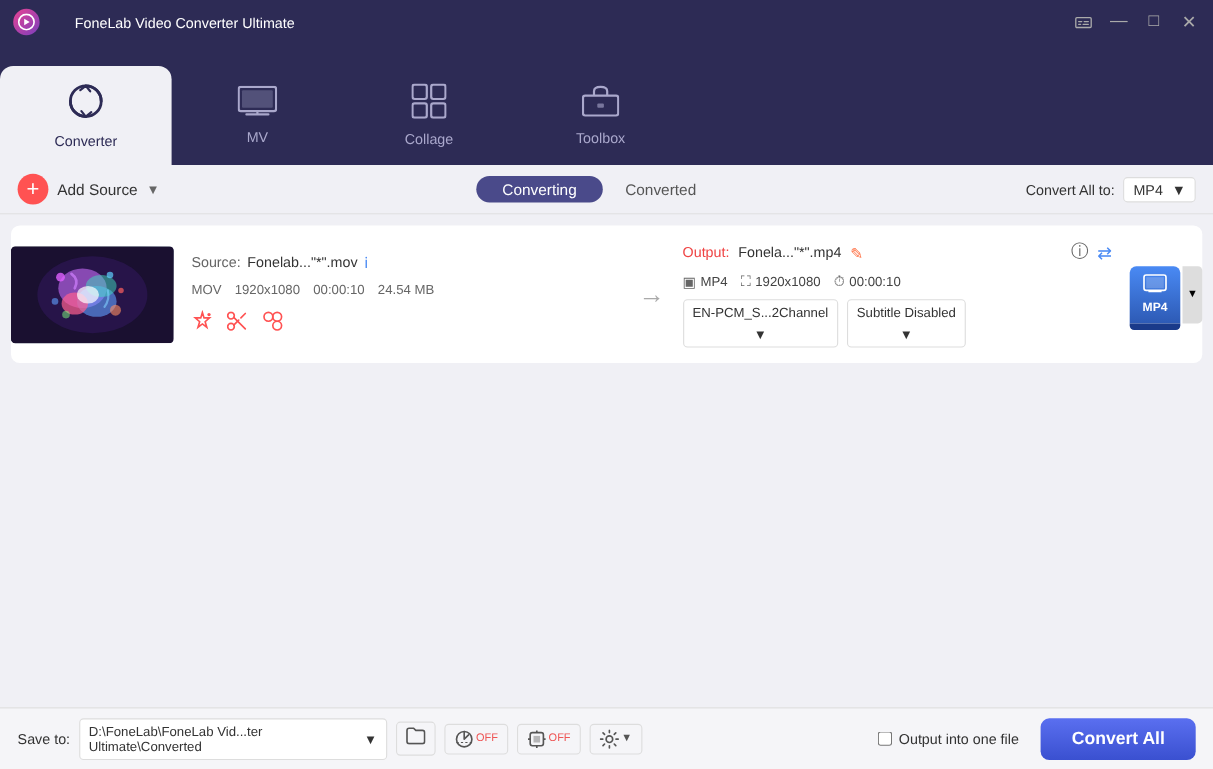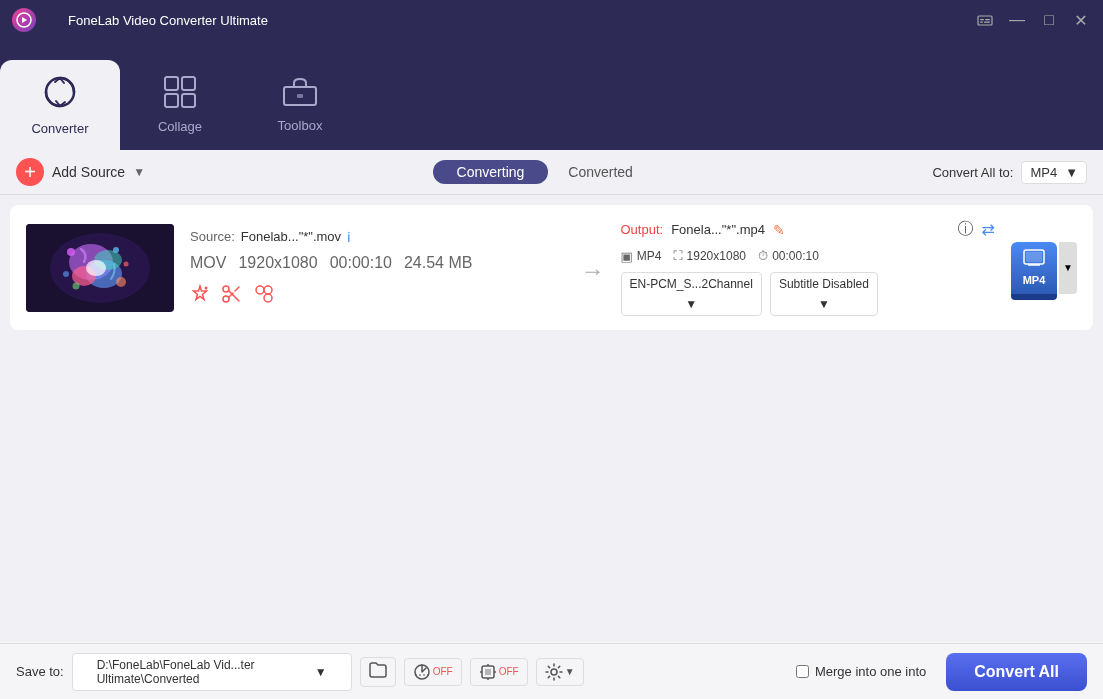--- a/index.html
+++ b/index.html
@@ -70,21 +70,21 @@
       padding: 0 0 0 0;
       flex-shrink: 0;
       height: 110px;
     }
     .nav-tab {
       display: flex;
       flex-direction: column;
       align-items: center;
       justify-content: center;
       gap: 4px;
-      width: 120px;
+      width: 156px;
       height: 90px;
       cursor: pointer;
       color: #aaa8cc;
       font-size: 13px;
       border-radius: 12px 12px 0 0;
       flex-shrink: 0;
     }
     .nav-tab.active {
       background: #f0f0f5;
       color: #2d2b55;
@@ -167,21 +167,21 @@
       flex: 1;
       background: #f0f0f5;
       overflow-y: auto;
       padding: 10px;
     }
 
     
     .file-row {
       background: white;
       border-radius: 8px;
-      padding: 14px 16px;
+      padding: 14px 0;
       display: flex;
       align-items: center;
       gap: 16px;
       margin-bottom: 8px;
     }
     .file-thumbnail {
       width: 148px;
       height: 88px;
       background: linear-gradient(135deg, #1a1a2e 0%, #16213e 50%, #f0f0f5 100%);
       border-radius: 4px;
@@ -207,21 +207,21 @@
     }
     .source-label { color: #666; }
     .info-icon {
       color: #4a8af4;
       font-size: 14px;
       cursor: pointer;
     }
     .file-meta {
       display: flex;
       gap: 12px;
-      font-size: 16px;
+      font-size: 12px;
       color: #666;
     }
     .file-actions {
       display: flex;
       gap: 12px;
       margin-top: 4px;
     }
     .file-action-btn {
       color: #ff5252;
       font-size: 18px;
@@ -355,21 +355,21 @@
     }
     .save-to-label {
       font-size: 13px;
       color: #333;
       white-space: nowrap;
     }
     .save-path-selector {
       background: white;
       border: 1px solid #ddd;
       border-radius: 4px;
-      padding: 4px 24px;
+      padding: 4px 8px;
       font-size: 12px;
       color: #333;
       display: flex;
       align-items: center;
       gap: 4px;
       cursor: pointer;
       max-width: 280px;
     }
     .folder-btn {
       background: none;
@@ -468,20 +468,31 @@
     <div class="nav-tab-icon">
       <svg width="36" height="36" viewBox="0 0 36 36" fill="none">
         <circle cx="18" cy="18" r="14" stroke="#2d2b55" stroke-width="2.5"></circle>
         <path d="M18 4 A14 14 0 0 1 32 18" stroke="#2d2b55" stroke-width="2.5" fill="none" stroke-linecap="round"></path>
         <path d="M18 4 L22 9 M18 4 L13 8" stroke="#2d2b55" stroke-width="2" stroke-linecap="round"></path>
         <path d="M18 32 A14 14 0 0 1 4 18" stroke="#2d2b55" stroke-width="2.5" fill="none" stroke-linecap="round"></path>
         <path d="M18 32 L14 27 M18 32 L23 28" stroke="#2d2b55" stroke-width="2" stroke-linecap="round"></path>
       </svg>
     </div>
     <span>Converter</span>
+  </div>
+  <div class="nav-tab">
+    <div class="nav-tab-icon">
+      <svg width="36" height="28" viewBox="0 0 36 28" fill="none">
+        <rect x="1" y="1" width="34" height="22" rx="2" stroke="#aaa8cc" stroke-width="2"></rect>
+        <rect x="4" y="4" width="28" height="16" fill="#aaa8cc" rx="1" opacity="0.3"></rect>
+        <line x1="8" y1="26" x2="28" y2="26" stroke="#aaa8cc" stroke-width="2" stroke-linecap="round"></line>
+        <line x1="18" y1="23" x2="18" y2="26" stroke="#aaa8cc" stroke-width="2"></line>
+      </svg>
+    </div>
+    <span>MV</span>
   </div>
   <div class="nav-tab">
     <div class="nav-tab-icon">
       <svg width="32" height="32" viewBox="0 0 32 32" fill="none">
         <rect x="1" y="1" width="13" height="13" rx="2" stroke="#aaa8cc" stroke-width="2"></rect>
         <rect x="18" y="1" width="13" height="13" rx="2" stroke="#aaa8cc" stroke-width="2"></rect>
         <rect x="1" y="18" width="13" height="13" rx="2" stroke="#aaa8cc" stroke-width="2"></rect>
         <rect x="18" y="18" width="13" height="13" rx="2" stroke="#aaa8cc" stroke-width="2"></rect>
       </svg>
     </div>
@@ -666,16 +677,16 @@
   <button class="settings-gear-btn">
     <svg width="18" height="18" viewBox="0 0 18 18" fill="none">
       <circle cx="9" cy="9" r="3" stroke="#555" stroke-width="1.5" fill="none"></circle>
       <path d="M9 1 L9 3 M9 15 L9 17 M1 9 L3 9 M15 9 L17 9 M3.2 3.2 L4.6 4.6 M13.4 13.4 L14.8 14.8 M14.8 3.2 L13.4 4.6 M4.6 13.4 L3.2 14.8" stroke="#555" stroke-width="1.5" stroke-linecap="round"></path>
     </svg>
     <span style="font-size:10px;color:#555;">▼</span>
   </button>
   <div class="spacer"></div>
   <div class="merge-checkbox">
     <input type="checkbox" id="mergeCheck" style="">
-    <label for="mergeCheck">Merge into one into</label>
+    <label for="mergeCheck">Output into one file</label>
   </div>
   <button class="convert-all-btn">Convert All</button>
 </div>
 
 </body></html>

